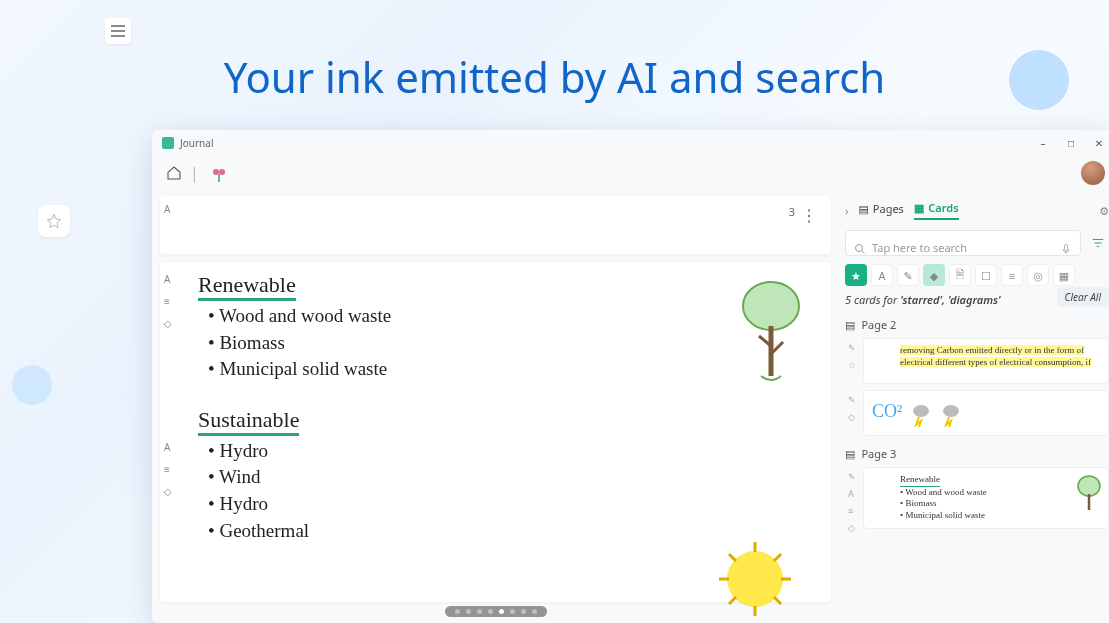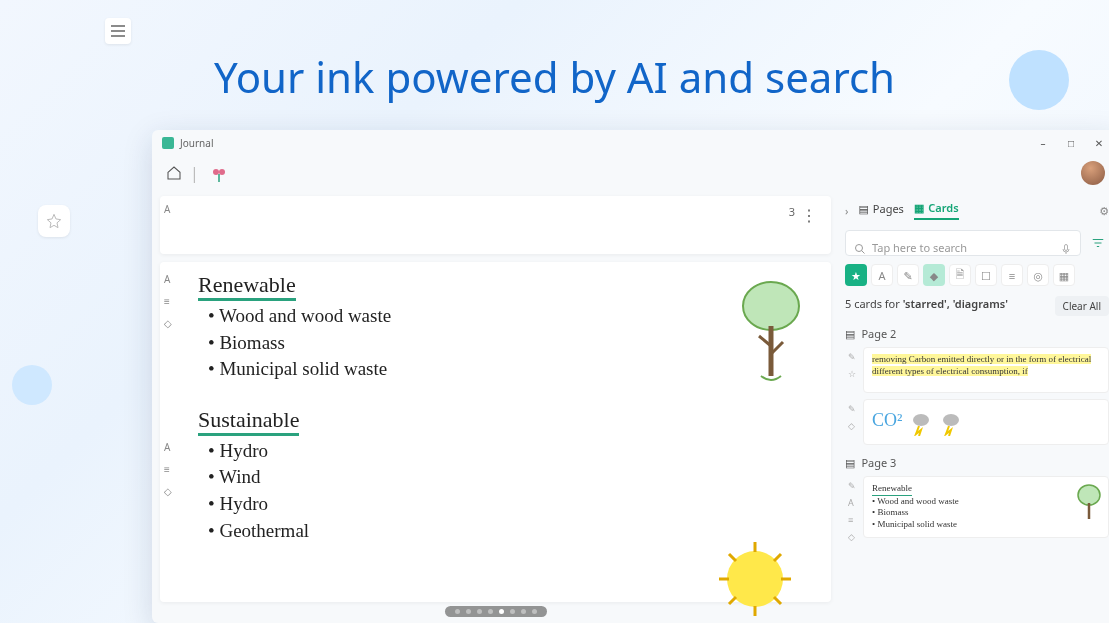--- a/index.html
+++ b/index.html
@@ -90,29 +90,29 @@
   .tab-icon { font-size:11px; }
   .settings-icon { margin-left:auto; color:#888; cursor:pointer; }
   .search-row { display:flex; gap:6px; margin-top:8px; }
   .search-box { flex:1; background:#fff; border:1px solid #e2e6ea; border-radius:4px; height:26px; display:flex; align-items:flex-end; padding:0 8px; gap:6px; color:#999; }
   .mic-icon, .filter-icon { width:22px; display:flex; align-items:center; justify-content:center; color:#888; cursor:pointer; }
   .filter-icon { color:#2aa27e; }
   .chip-row { display:flex; gap:4px; margin-top:8px; flex-wrap:wrap; }
   .chip { width:22px; height:22px; border-radius:4px; display:flex; align-items:center; justify-content:center; font-size:11px; color:#888; background:#fff; border:1px solid #eee; cursor:pointer; }
   .chip.star { background:#18b184; color:#fff; border:none; }
   .chip.g { background:#b5ead6; border:none; }
-  .results-row { display:flex; justify-content:space-between; align-items:flex-start; margin-top:10px; }
+  .results-row { display:flex; justify-content:space-between; align-items:flex-end; margin-top:1px;font-style:italic; }
   .results-text b { font-weight:600; }
   .clear-btn { background:#eef1f4; border-radius:4px; padding:3px 8px; font-size:10px; cursor:pointer; }
   .page-label { display:flex; align-items:center; gap:6px; margin-top:10px; font-size:11px; color:#555; }
   .thumb { background:#fff; border:1px solid #eee; border-radius:4px; margin:6px 0 0 18px; padding:6px 8px; position:relative; font-size:9px; min-height:46px; }
   .thumb-gutter { position:absolute; left:-16px; top:2px; display:flex; flex-direction:column; gap:4px; color:#aaa; font-size:9px; }
   .hl { background:#fff79a; }
   .co2 { font-family:"Segoe Script",cursive; color:#4aa6e0; font-size:18px; display:inline-block; margin-top:4px; }
-  .thumb-hand { font-family:"Segoe Script","Comic Sans MS",cursive; font-size:9px; color:#333; line-height:1.3; }
+  .thumb-hand { font-family:"Segoe Script","Comic Sans MS",cursive; font-size:9px; color:#333; line-height:1.3;margin-left:28px; }
   .thumb-hand .u { display:inline-block; border-bottom:1.5px solid #2aa27e; }
   svg { display:block; }
 </style>
 </head>
 <body>
 
 <div class="bg-circle bg-c1"></div>
 <div class="bg-circle bg-c2"></div>
 <div class="bg-circle bg-c3"></div>
 
@@ -120,21 +120,21 @@
   <svg width="14" height="12">
       <path d="M0 1h14M0 6h14M0 11h14" stroke="#666" stroke-width="1.5"></path>
     </svg>
 </div>
 <div class="star-btn">
   <svg width="16" height="16" viewBox="0 0 24 24">
       <path d="M12 2l2.9 6.9L22 10l-5.5 4.8L18 22l-6-3.5L6 22l1.5-7.2L2 10l7.1-1.1z" fill="none" stroke="#bbb" stroke-width="1.5"></path>
     </svg>
 </div>
 
-<div class="headline">Your ink powered by AI and search</div>
+<div class="headline">Your ink emitted by AI and search</div>
 
 <div class="window">
 
   <div class="titlebar">
     <div class="app-icon"></div>
     <span>Journal</span>
     <div class="titlebar-spacer"></div>
     <div class="win-btn">–</div>
     <div class="win-btn">□</div>
     <div class="win-btn">✕</div>

